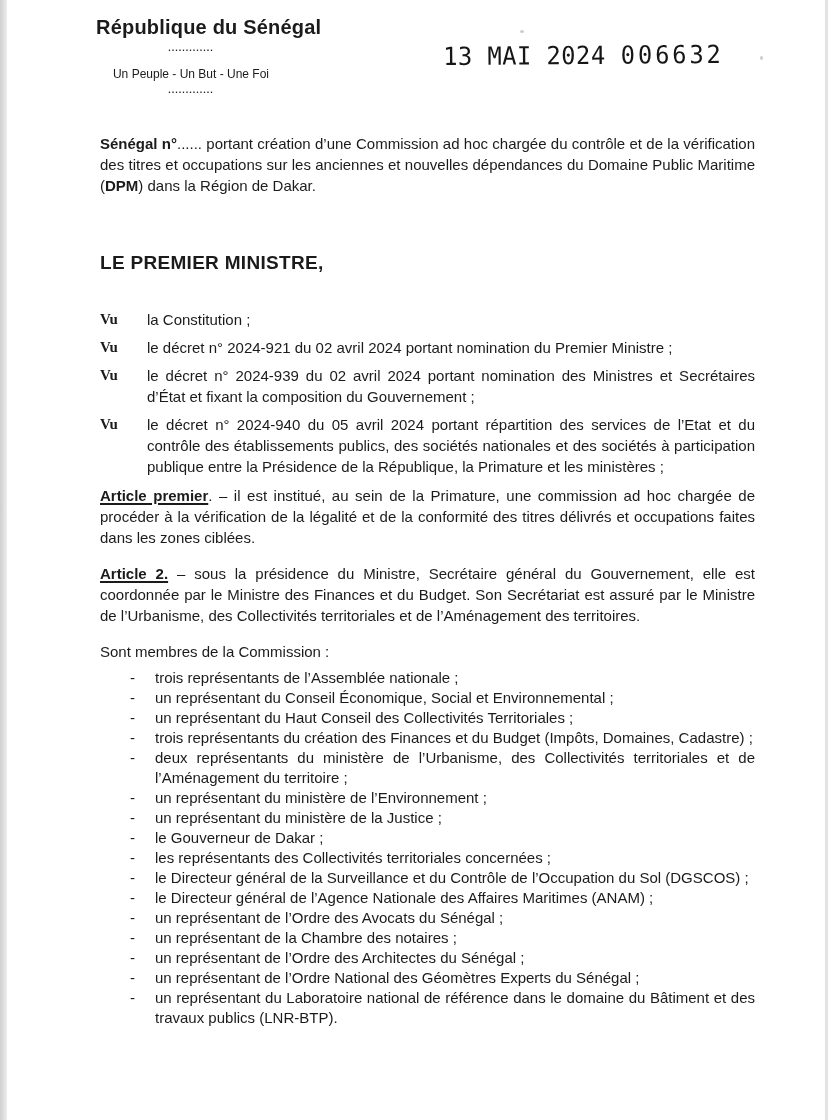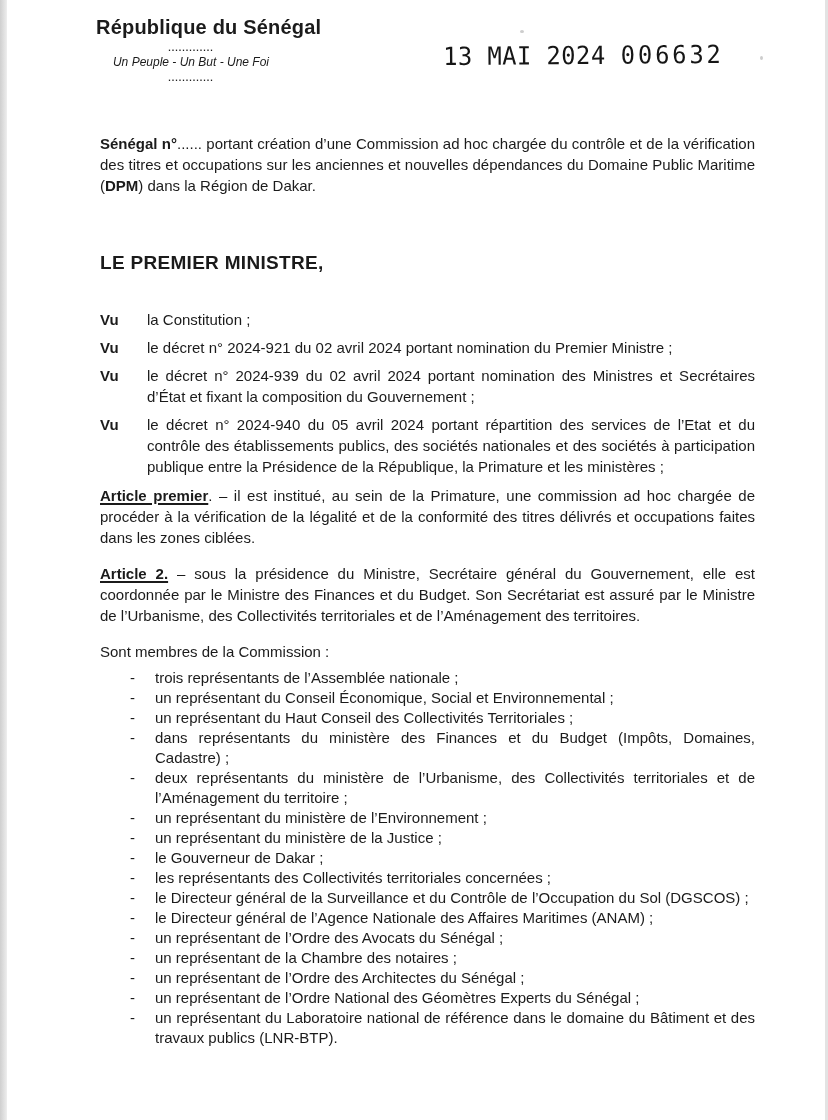--- a/index.html
+++ b/index.html
@@ -45,23 +45,22 @@
   .lh-dots {
     font-size: 9px;
     font-weight: bold;
     letter-spacing: 1px;
     line-height: 9px;
     margin-top: 5px;
     color: #222;
   }
   .lh-motto {
     font-size: 12px;
-    margin-top: 2px;
+    margin-top: 14px;
     white-space: nowrap;
-    font-style: italic;
   }
   .lh-institution {
     font-size: 18px;
     font-weight: bold;
     letter-spacing: 1.5px;
     margin-top: 3px;
   }
   
   .stamp {
     position: absolute;
@@ -97,20 +96,21 @@
     margin-top: 56px;
   }
   .vu-list { margin-top: 36px; }
   .vu-item {
     display: flex;
     margin-bottom: 7px;
   }
   .vu-label {
     flex: 0 0 47px;
     font-weight: bold;
+    font-family: Liberation Serif, serif;
   }
   .vu-text {
     flex: 1;
     text-align: justify;
   }
   .article {
     margin-top: 8px;
     text-align: justify;
   }
   .article-lead {
@@ -205,21 +205,21 @@
         <span class="member-text">un représentant du Conseil Économique, Social et Environnemental ;</span>
       </div>
 
       <div class="member-item">
         <span class="member-marker">-</span>
         <span class="member-text">un représentant du Haut Conseil des Collectivités Territoriales ;</span>
       </div>
 
       <div class="member-item">
         <span class="member-marker">-</span>
-        <span class="member-text">dans représentants du ministère des Finances et du Budget (Impôts, Domaines, Cadastre) ;</span>
+        <span class="member-text">trois représentants du création des Finances et du Budget (Impôts, Domaines, Cadastre) ;</span>
       </div>
 
       <div class="member-item">
         <span class="member-marker">-</span>
         <span class="member-text">deux représentants du ministère de l’Urbanisme, des Collectivités territoriales et de l’Aménagement du territoire ;</span>
       </div>
 
       <div class="member-item">
         <span class="member-marker">-</span>
         <span class="member-text">un représentant du ministère de l’Environnement ;</span>

